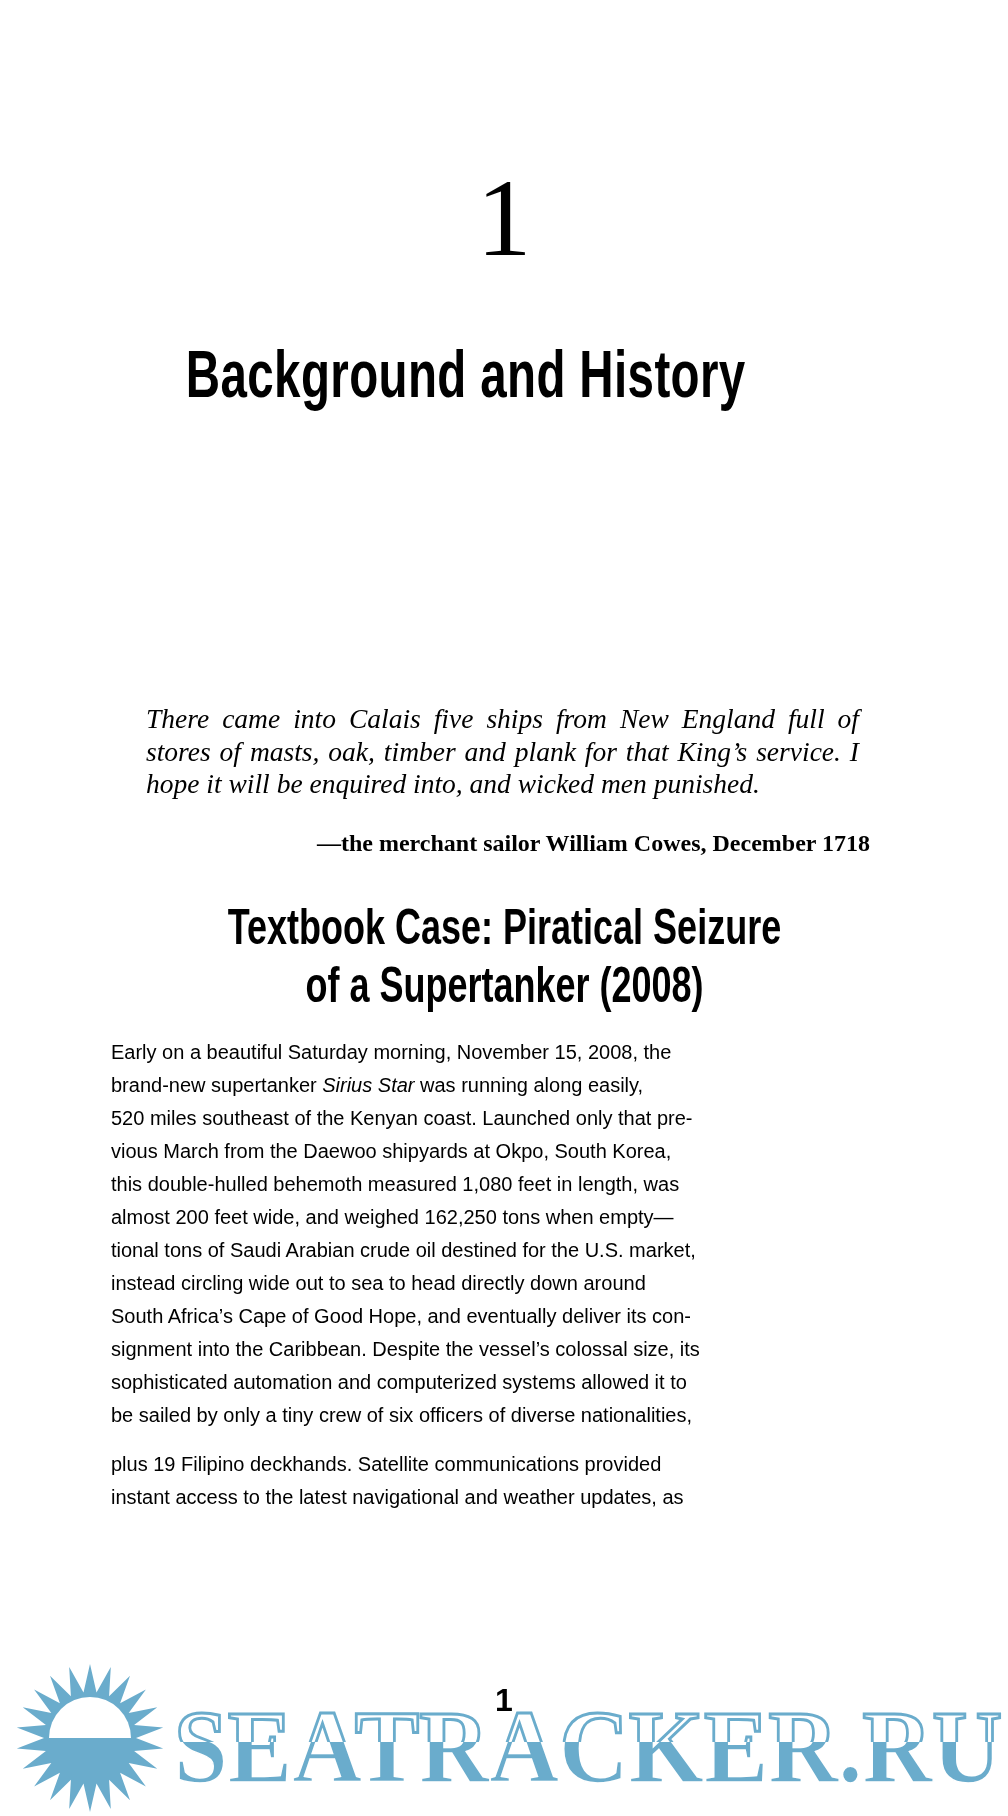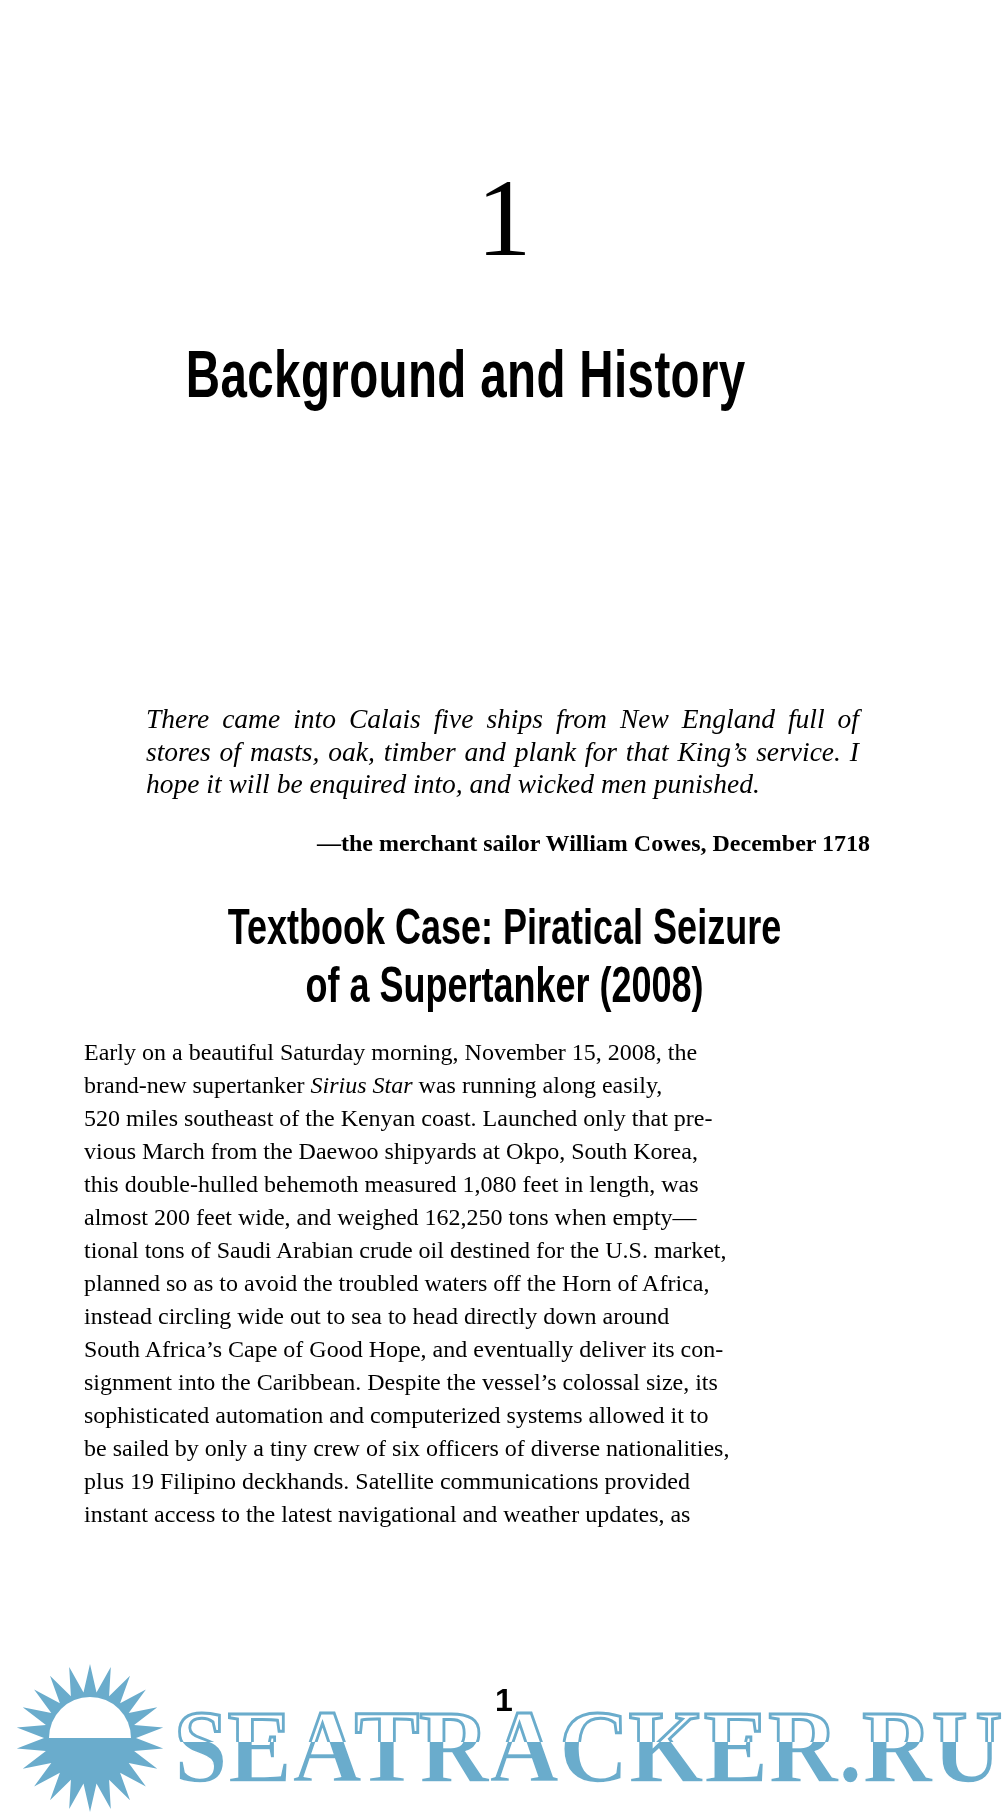--- a/index.html
+++ b/index.html
@@ -78,25 +78,25 @@
       font-weight: bold;
       font-size: 50px;
       line-height: 58px;
       margin: 0;
     }
     .section-heading .line {
       display: block;
     }
     .body-text {
       position: absolute;
-      left: 84px;
+      left: 111px;
       width: 804px;
       top: 1036px;
-      font-family: Liberation Serif, serif;
-      font-size: 24px;
+      font-family: Liberation Sans, sans-serif;
+      font-size: 20px;
       line-height: 33px;
       margin: 0;
     }
     .body-line {
       display: block;
       text-align: justify;
       text-align-last: justify;
       white-space: nowrap;
       height: 33px;
       overflow: visible;
@@ -151,27 +151,26 @@
 </h3>
 
 <div class="body-text" id="body-text">
     <span class="body-line" style="text-align: left; text-align-last: left;"><span class="">Early on a beautiful Saturday morning, November 15, 2008, the</span></span>
     <span class="body-line" style="text-align: left; text-align-last: left;"><span class="">brand-new supertanker </span><span class="ital">Sirius Star</span><span class=""> was running along easily,</span></span>
     <span class="body-line" style="text-align: left; text-align-last: left;"><span class="">520 miles southeast of the Kenyan coast. Launched only that pre-</span></span>
     <span class="body-line" style="text-align: left; text-align-last: left;"><span class="">vious March from the Daewoo shipyards at Okpo, South Korea,</span></span>
     <span class="body-line" style="text-align: left; text-align-last: left;"><span class="">this double-hulled behemoth measured 1,080 feet in length, was</span></span>
     <span class="body-line" style="text-align: left; text-align-last: left;"><span class="">almost 200 feet wide, and weighed 162,250 tons when empty—</span></span>
     <span class="body-line" style="text-align: left; text-align-last: left;"><span class="">tional tons of Saudi Arabian crude oil destined for the U.S. market,</span></span>
-    <span class="body-line" style="text-align: left; text-align-last: left;"><span class="">planned so as to avoid the troubled waters off the Horn of Africa,</span></span>
     <span class="body-line" style="text-align: left; text-align-last: left;"><span class="">instead circling wide out to sea to head directly down around</span></span>
     <span class="body-line" style="text-align: left; text-align-last: left;"><span class="">South Africa’s Cape of Good Hope, and eventually deliver its con-</span></span>
     <span class="body-line" style="text-align: left; text-align-last: left;"><span class="">signment into the Caribbean. Despite the vessel’s colossal size, its</span></span>
     <span class="body-line" style="text-align: left; text-align-last: left;"><span class="">sophisticated automation and computerized systems allowed it to</span></span>
     <span class="body-line" style="text-align: left; text-align-last: left;"><span class="">be sailed by only a tiny crew of six officers of diverse nationalities,</span></span>
-    <span class="body-line" style="text-align: center; text-align-last: left;"><span class="">plus 19 Filipino deckhands. Satellite communications provided</span></span>
+    <span class="body-line" style="text-align: center; text-align-last: left; margin-top: 16px;"><span class="">plus 19 Filipino deckhands. Satellite communications provided</span></span>
     <span class="body-line" style="text-align: left; text-align-last: left;"><span class="">instant access to the latest navigational and weather updates, as</span></span>
   </div>
 
 <div class="page-number">1</div>
 
 <div class="watermark">
   <svg width="1008" height="156" viewBox="0 1660 1008 156" xmlns="http://www.w3.org/2000/svg">
     <defs>
       <clipPath id="wm-top">
           <rect x="0" y="1660" width="1008" height="82"></rect>

